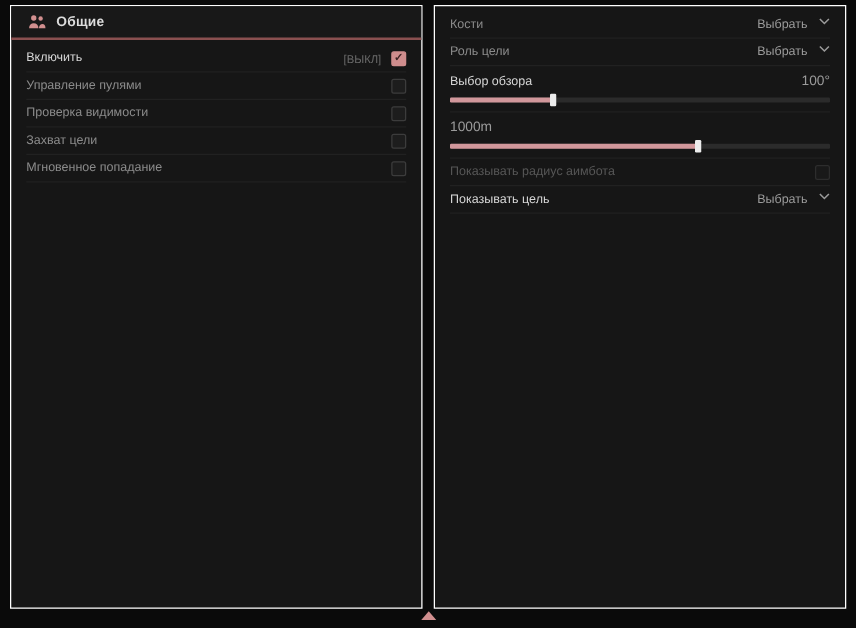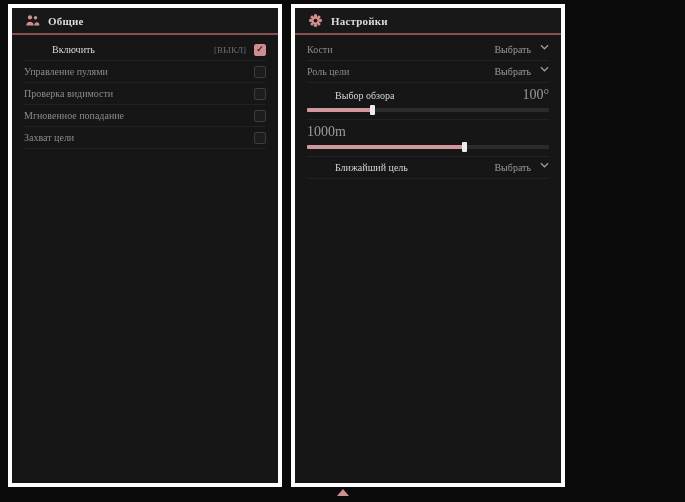--- a/index.html
+++ b/index.html
@@ -4,24 +4,24 @@
 <style>
   * { box-sizing: border-box; margin: 0; padding: 0; }
   html,body { width: 685px; height: 502px; overflow: hidden; }
   body {
     background: #0a0a0a;
     font-family: "Liberation Sans", sans-serif;
     -webkit-font-smoothing: antialiased;
   }
   .panels { display: flex; gap: 9px; padding: 4px 8px 0 8px; }
   .panel {
-    width: 274px; height: 483px;
+    width: 330px; height: 483px;
     background: #161616;
-    border: 4px solid #ffffff;
-    display: flex; flex-direction: column; font-family: Liberation Serif, serif;
+    border: 1px solid #ffffff;
+    display: flex; flex-direction: column;
   }
   .panel-header {
     height: 27px; flex: 0 0 27px;
     display: flex; align-items: center; gap: 8px;
     padding: 0 13px;
     background: #181818;
     border-bottom: 2px solid #8a5050;
   }
   .panel-title {
     color: #dcdcdc; font-size: 11px; font-weight: 700; letter-spacing: .2px;
@@ -29,41 +29,41 @@
   .rows { padding: 4px 12px 0 12px; }
   .row {
     min-height: 22px;
     display: flex; align-items: center; justify-content: space-between;
     border-bottom: 1px solid #212121;
     font-size: 10px;
   }
   .row.slider-row { display: block; padding: 4px 0 7px 0; }
   .slider-top { display: flex; align-items: center; justify-content: space-between; height: 16px; }
   .lbl { color: #8b8b8b; }
-  .row.bright .lbl { color: #d6d6d6; margin-left: 28px; }
+  .row.bright .lbl { color: #d6d6d6; }
   .row.dim .lbl { color: #8b8b8b; }
   .row.disabled .lbl { color: #565656; }
   .right-group { display: flex; align-items: center; gap: 8px; text-align: right; }
   .hotkey { color: #6a6a6a; font-size: 9px; }
   .cb {
     width: 12px; height: 12px;
     border: 1px solid #3c3c3c; border-radius: 2px;
     background: #1d1d1d;
     display: inline-flex; align-items: center; justify-content: center;
     cursor: pointer;
   }
   .row.disabled .cb { border-color: #2d2d2d; background: #191919; }
   .cb.checked { background: #cf8d8d; border-color: #cf8d8d; }
   .check { color: #3c2222; font-size: 9px; line-height: 1; font-weight: 700; }
   .dd {
     display: inline-flex; gap: 9px;
     color: #9a9a9a; cursor: pointer;
   }
   .dd-val { font-size: 10px; color: #9a9a9a; }
-  .val { font-size: 14px; color: #9b9b9b; }
+  .val { font-size: 11px; color: #9b9b9b; }
   .track {
     position: relative; height: 4px; margin-top: 5px;
     background: #2b2b2b; border-radius: 1px; cursor: pointer;
   }
   .fill { position: absolute; left: 0; top: 0; height: 100%; background: #d1979b; border-radius: 1px; }
   .thumb {
     position: absolute; top: -3px; width: 5px; height: 10px;
     background: #ececec; border-radius: 1px;
   }
   .bottom-strip { height: 15px; position: relative; }
@@ -109,54 +109,35 @@
             <span class="cb"></span>
           </span>
         </div>
         <div class="row dim">
           <span class="lbl">Проверка видимости</span>
           <span class="right-group">
             <span class="cb"></span>
           </span>
         </div>
         <div class="row dim">
-          <span class="lbl">Мгновенное попадание</span>
+          <span class="lbl">Захват цели</span>
           <span class="right-group">
             <span class="cb"></span>
           </span>
         </div>
         <div class="row dim">
-          <span class="lbl">Захват цели</span>
+          <span class="lbl">Мгновенное попадание</span>
           <span class="right-group">
             <span class="cb"></span>
           </span>
         </div>
       </div>
   </section>
 
   <section class="panel">
-    <header class="panel-header">
-      <span class="hicon">
-        <svg viewBox="0 0 24 24" width="15" height="15">
-          <g fill="#d18f8f">
-            <circle cx="12" cy="12" r="6.5"></circle>
-            <circle cx="12" cy="4.2" r="2.7"></circle>
-              <circle cx="12" cy="19.8" r="2.7"></circle>
-            <circle cx="4.2" cy="12" r="2.7"></circle>
-              <circle cx="19.8" cy="12" r="2.7"></circle>
-            <circle cx="6.5" cy="6.5" r="2.5"></circle>
-              <circle cx="17.5" cy="6.5" r="2.5"></circle>
-            <circle cx="6.5" cy="17.5" r="2.5"></circle>
-              <circle cx="17.5" cy="17.5" r="2.5"></circle>
-          </g>
-          <circle cx="12" cy="12" r="3" fill="#181818"></circle>
-        </svg>
-      </span>
-      <span class="panel-title">Настройки</span>
-    </header>
     <div class="rows">
         <div class="row dim">
           <span class="lbl">Кости</span>
           <span class="dd">
             <span class="dd-val">Выбрать</span>
             <svg width="9" height="6" viewBox="0 0 10 6">
               <polyline points="1,1 5,5 9,1" fill="none" stroke="#9a9a9a" stroke-width="1.4"></polyline>
             </svg>
           </span>
         </div>
@@ -181,22 +162,28 @@
         </div>
         <div class="row bright slider-row">
           <div class="slider-top">
             <span class="val">1000m</span>
           </div>
           <div class="track">
             <div class="fill" style="width: 65%;"></div>
             <div class="thumb" style="left: calc(65% - 2px);"></div>
           </div>
         </div>
+        <div class="row disabled">
+          <span class="lbl">Показывать радиус аимбота</span>
+          <span class="right-group">
+            <span class="cb"></span>
+          </span>
+        </div>
         <div class="row bright">
-          <span class="lbl">Ближайший цель</span>
+          <span class="lbl">Показывать цель</span>
           <span class="dd">
             <span class="dd-val">Выбрать</span>
             <svg width="9" height="6" viewBox="0 0 10 6">
               <polyline points="1,1 5,5 9,1" fill="none" stroke="#9a9a9a" stroke-width="1.4"></polyline>
             </svg>
           </span>
         </div>
       </div>
   </section>
 

